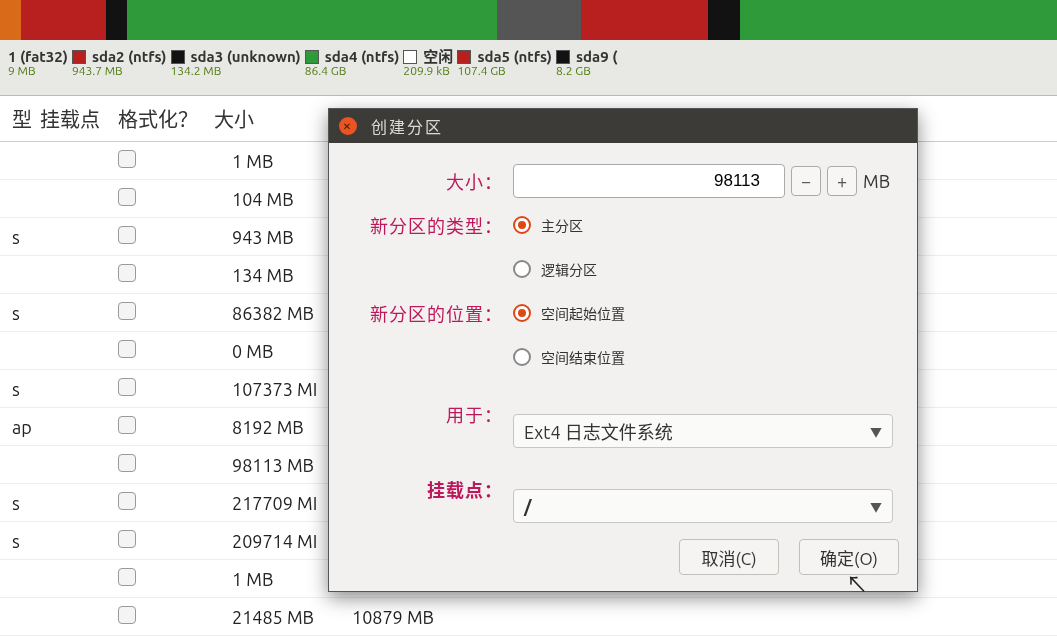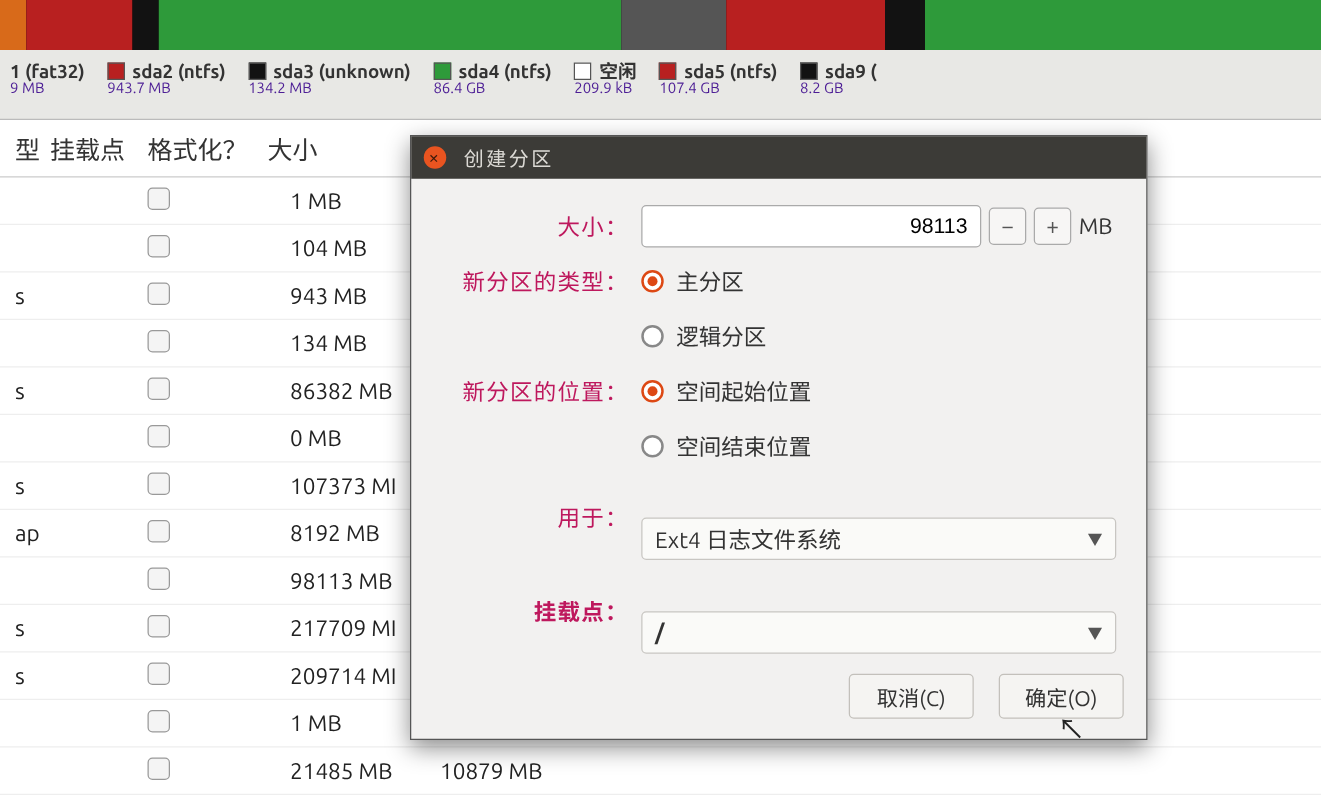--- a/index.html
+++ b/index.html
@@ -29,32 +29,32 @@
   .seg-red2   { background: #b82020; width: 12%; }
   .seg-black2 { background: #121212; width: 3%; }
   .seg-green2 { background: #2e9a3a; width: 30%; }
 
   
   .legend {
     height: 56px;
     width: 100%;
     display: flex;
     align-items: center;
-    gap: 18px;
+    gap: 4px;
     padding: 4px 8px 12px 8px;
     background: #e8e8e5;
     border-bottom: 1px solid #bbb;
     font-weight: 600;
     color: #333;
     overflow: hidden;
     white-space: nowrap;
   }
   .legend-item { display:flex; flex-direction:column; line-height:1.05; }
   .legend-top { display:flex; align-items:center; gap:6px; }
-  .legend-sub { font-size:12px; font-weight:400; color:#4c1d95; }
+  .legend-sub { font-size:12px; font-weight:400; color:#4d7c0f; }
   .swatch { width:14px; height:14px; display:inline-block; border:1px solid #555; }
   .sw-red{background:#b82020;} .sw-black{background:#121212;}
   .sw-green{background:#2e9a3a;} .sw-grey{background:#fff;} .sw-red2{background:#b82020;}
 
   
   .table-area {
     background: #fff;
     height: calc(637px - 40px - 56px);
     overflow: hidden;
     color: #222;
@@ -136,21 +136,21 @@
     letter-spacing:1px;
   }
   .sizebox {
     flex:1; display:flex; align-items:center; gap:6px;
   }
   .size-input{
     flex:1;
     height:34px;
     border:1px solid #aaa;
     border-radius:4px;
-    padding: 0 10px;
+    padding: 0 24px;
     text-align:right;
     font-size:17px;
     background:#fff;
   }
   .step-btn{
     width:30px;height:30px;
     border:1px solid #aaa;border-radius:4px;
     background:#f7f6f5;
     display:flex;align-items:center;justify-content:center;
     font-size:18px;color:#555;cursor:pointer;
@@ -164,21 +164,21 @@
   .radio-dot{
     width:18px;height:18px;border-radius:50%;
     border:2px solid #888;background:#fff;
     display:flex;align-items:center;justify-content:center;
   }
   .radio.sel .radio-dot{ border-color:#dd4814; }
   .radio.sel .radio-dot::after{
     content:"";width:8px;height:8px;border-radius:50%;
     background:#dd4814;
   }
-  .radio-label{ font-size:18px; }
+  .radio-label{ font-size:14px; }
 
   .combo {
     flex:1;
     height:34px;
     border:1px solid #c8c6c2;
     border-radius:4px;
     background:#fafaf8;
     display:flex;align-items:center;
     padding:0 10px;
     justify-content:space-between;

